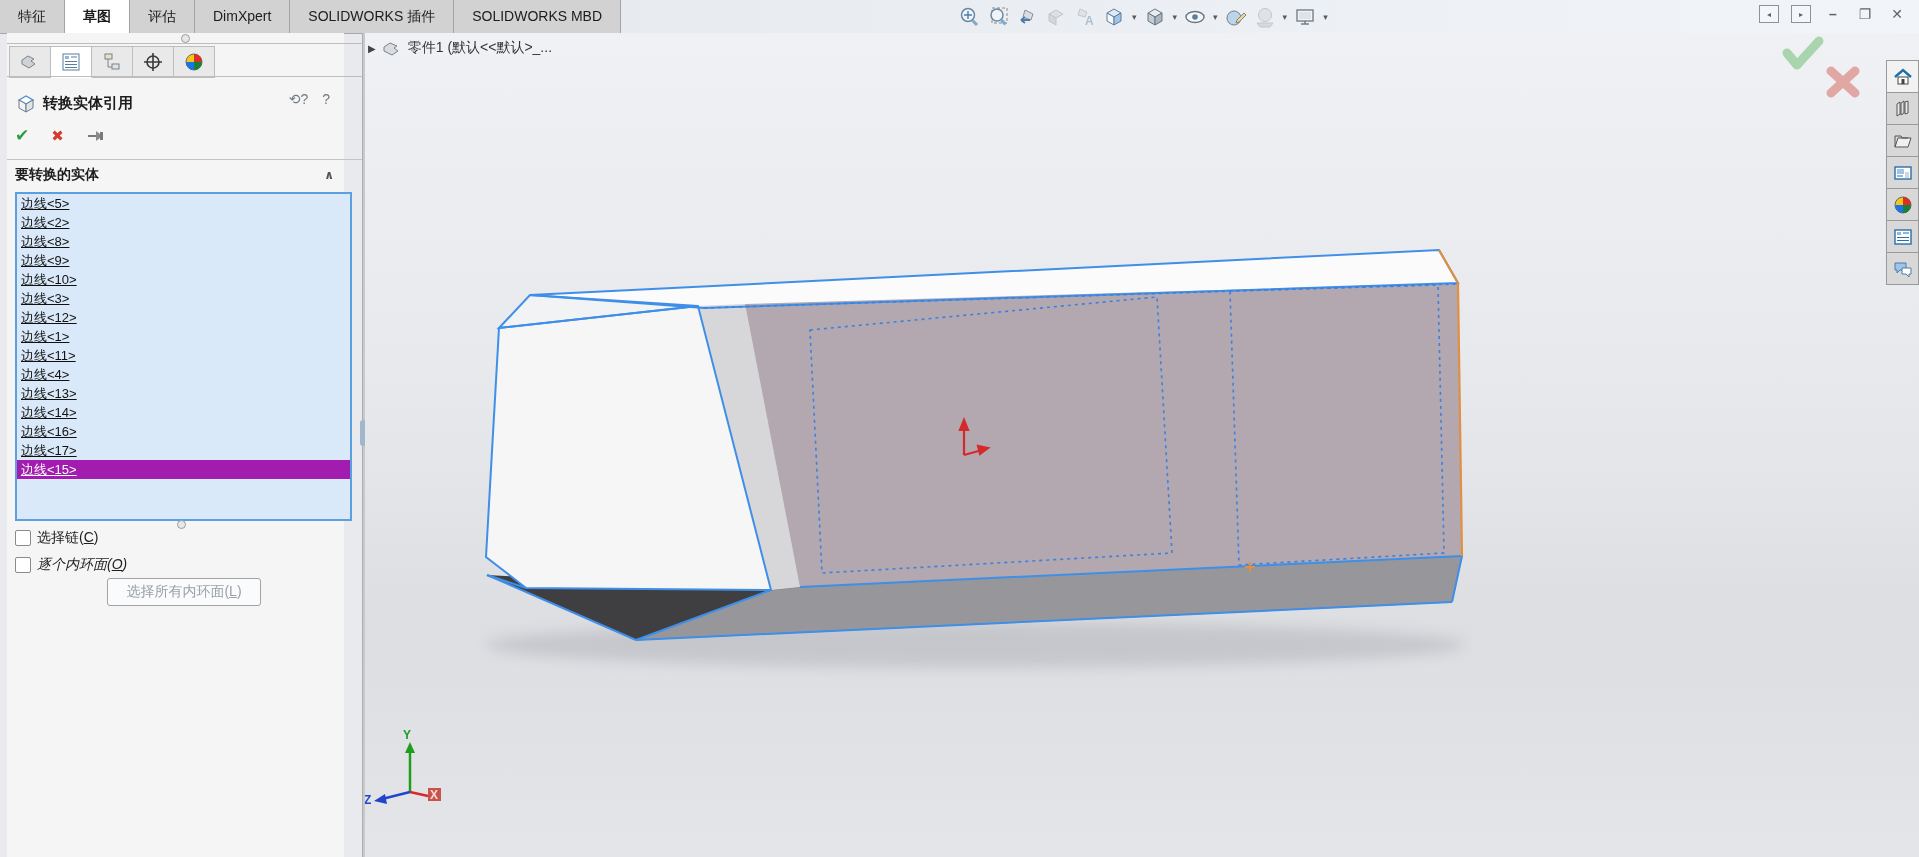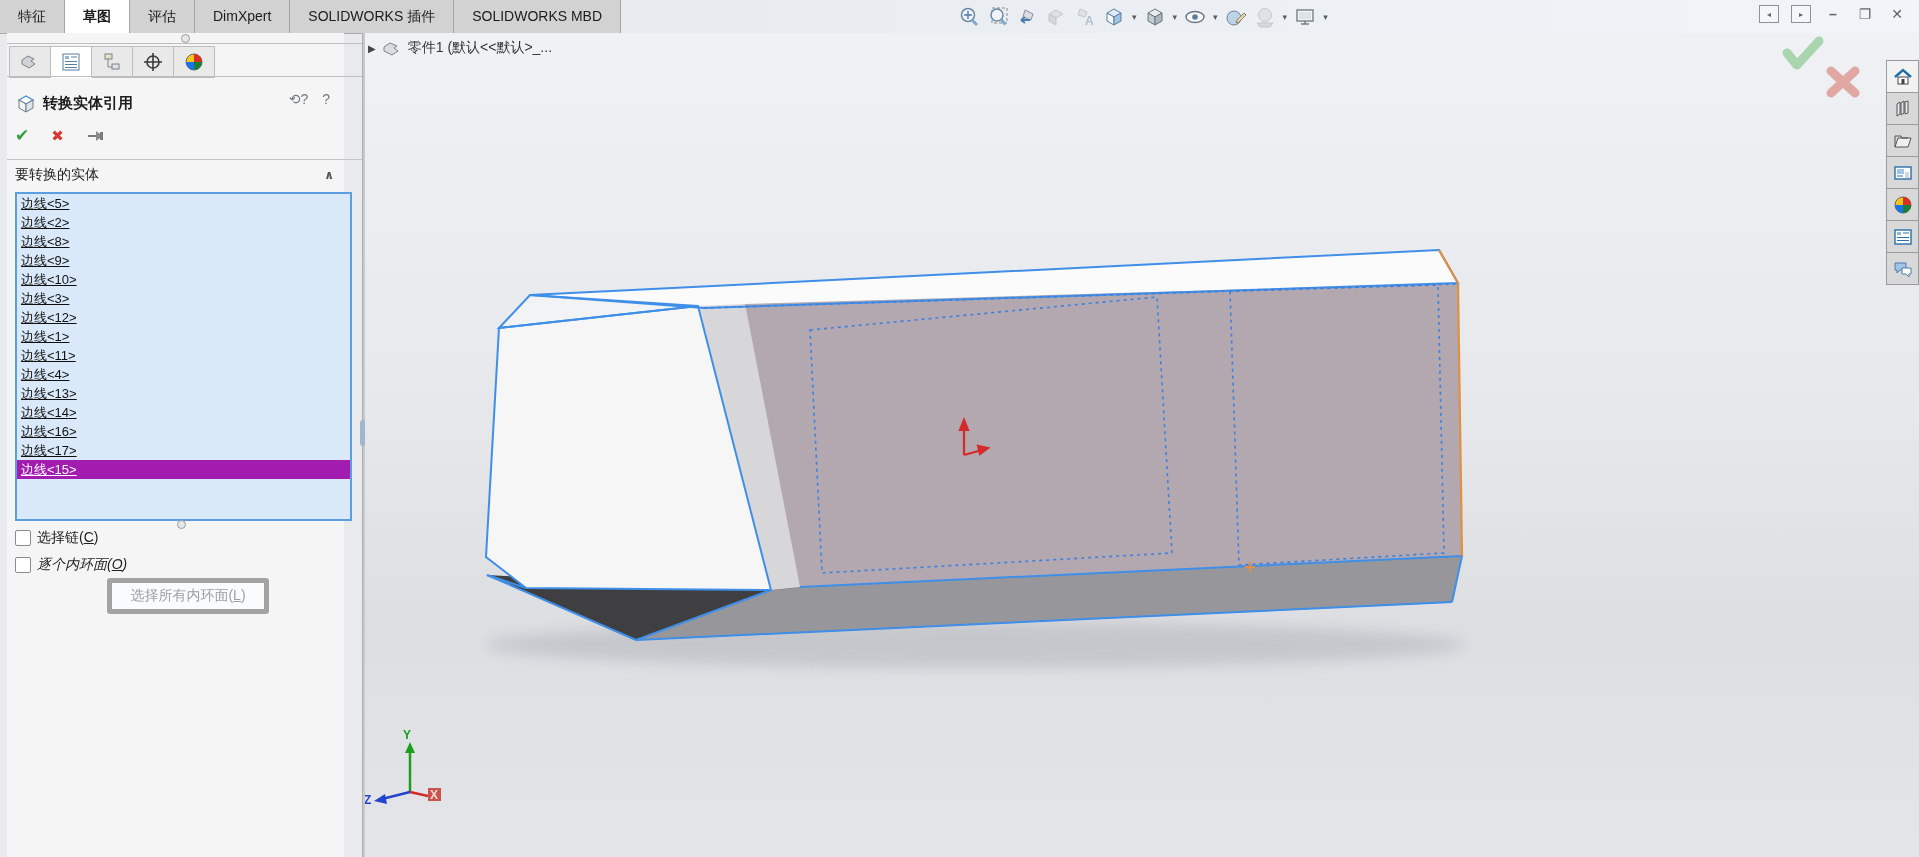--- a/index.html
+++ b/index.html
@@ -34,32 +34,32 @@
     display:flex;align-items:center;justify-content:center;}
   .mgr-tab:first-child{border-left:1px solid #bdbdbd;}
   .mgr-tab.active{background:#ffffff;border-bottom:1px solid #ffffff;}
   #mgr-tabs-underline{position:absolute;left:0;top:43px;width:362px;height:1px;background:#bdbdbd;}
   #pm-title-row{position:absolute;left:0;top:55px;width:362px;height:30px;display:flex;align-items:center;}
   #pm-title{font-size:15px;font-weight:bold;color:#1c1c1c;margin-left:6px;}
   #pm-header-icons{position:absolute;right:14px;top:58px;display:flex;gap:14px;color:#6f7a84;font-size:14px;}
   #pm-actions{position:absolute;left:8px;top:92px;display:flex;gap:22px;align-items:center;}
   #pm-div1{position:absolute;left:0;top:126px;width:362px;height:1px;background:#c4c4c4;}
   #group-header{position:absolute;left:8px;top:133px;width:346px;height:22px;
-    font-size:14px;font-weight:normal;color:#1d1d1d;}
+    font-size:14px;font-weight:bold;color:#1d1d1d;}
   #group-chevron{position:absolute;right:10px;top:135px;color:#555;font-size:12px;font-weight:bold;}
   #edge-listbox{position:absolute;left:8px;top:159px;width:333px;height:325px;
     background:#d9e9f9;border:2px solid #5b9fe0;overflow:hidden;}
   .edge-item{height:19px;line-height:19px;font-size:13px;color:#111;padding-left:4px;white-space:nowrap;text-decoration:underline;}
   .edge-item.selected{background:#a21caf;color:#ffffff;}
   #list-resize-dot{position:absolute;left:170px;top:487px;}
   .chk-row{position:absolute;left:8px;display:flex;align-items:center;gap:6px;font-size:14px;color:#1d1d1d;}
   .chk-box{width:14px;height:14px;background:#ffffff;border:1px solid #8b8b8b;border-radius:2px;}
   .u{text-decoration:underline;}
   #select-all-btn{position:absolute;left:100px;top:545px;width:152px;height:26px;
-    background:#fafbfc;border:5px solid #a3a3a3;border-radius:3px;color:#9aa0a6;
+    background:#fafbfc;border:1px solid #a3a3a3;border-radius:3px;color:#9aa0a6;
     font-size:14px;display:flex;align-items:center;justify-content:center;}
   
   #viewport{position:absolute;left:365px;top:33px;width:1554px;height:824px;
     background:linear-gradient(180deg,#eff1f4 0%,#e6e8ec 45%,#dcdee2 72%,#e3e5e9 100%);}
   #breadcrumb{position:absolute;left:3px;top:6px;display:flex;align-items:center;gap:6px;}
   #breadcrumb-arrow{color:#444;font-size:10px;}
   #breadcrumb-text{font-size:14px;color:#333;}
   #confirm-corner{position:absolute;right:40px;top:0px;width:100px;height:70px;}
   #scene{position:absolute;left:0;top:0;width:1554px;height:824px;}
   

